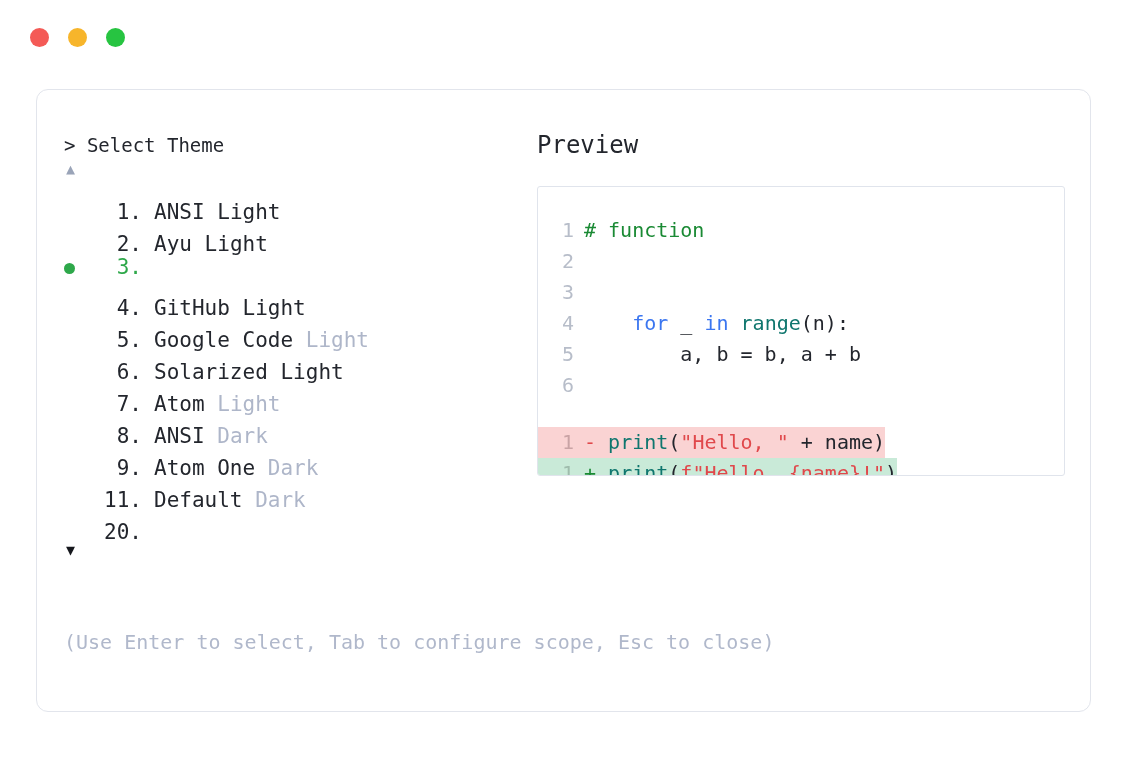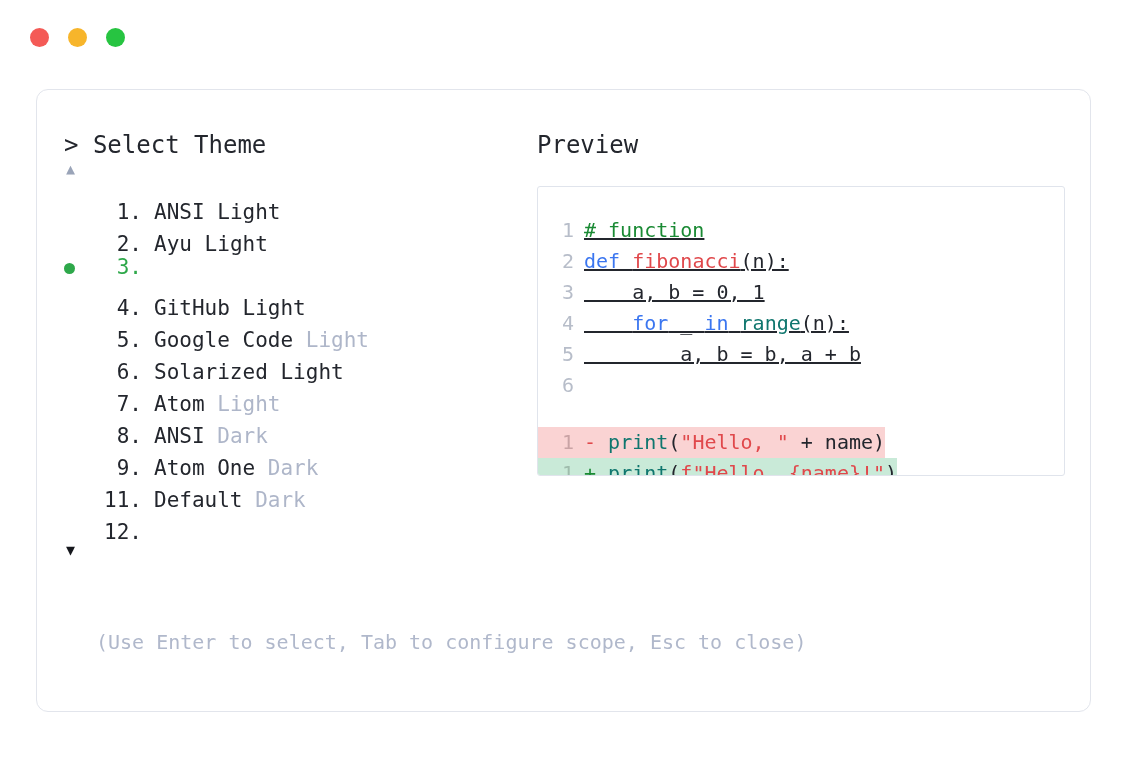--- a/index.html
+++ b/index.html
@@ -54,21 +54,21 @@
 
   
   .left-col {
     position: absolute;
     left: 27px;
     top: 42px;
     width: 470px;
   }
 
   .prompt-line {
-    font-size: 24px;
+    font-size: 19px;
     color: #23262d;
     letter-spacing: 0px;
     white-space: pre;
     line-height: 26px;
   }
 
   .scroll-arrow {
     font-size: 15px;
     line-height: 22px;
     height: 22px;
@@ -122,21 +122,20 @@
   .suffix.solid { color: #23262d; }
 
   
   .footer-hint {
     position: absolute;
     left: 27px;
     top: 540px;
     font-size: 20px;
     color: #b0b8cb;
     white-space: pre;
-    margin-left: 32px;
   }
 
   
   .right-col {
     position: absolute;
     left: 500px;
     top: 42px;
     width: 530px;
   }
   .preview-title {
@@ -163,21 +162,21 @@
     white-space: pre;
   }
   .ln {
     width: 46px;
     flex: 0 0 46px;
     text-align: right;
     color: #b7bdc9;
     padding-right: 10px;
     box-sizing: border-box;
   }
-  .code-text { color: #23262d; text-decoration: underline; }
+  .code-text { color: #23262d; }
 
   .tok-comment { color: #1a8a34; }
   .tok-kw      { color: #3b76f0; }
   .tok-fn      { color: #e0484b; }
   .tok-builtin { color: #0f766e; }
   .tok-str     { color: #e0484b; }
   .tok-plain   { color: #23262d; }
 
   .diff-block { margin-top: 26px; }
   .diff-line { display: flex; align-items: baseline; font-size: 20px; line-height: 31px; white-space: pre; }
@@ -208,34 +207,34 @@
           <div class="theme-row"><span class="bullet-cell"></span><span class="num-cell">1.</span><span class="name-cell"><span>ANSI</span> <span class="suffix solid">Light</span></span></div>
           <div class="theme-row"><span class="bullet-cell"></span><span class="num-cell">2.</span><span class="name-cell"><span>Ayu</span> <span class="suffix solid">Light</span></span></div>
           <div class="theme-row selected"><span class="bullet-cell"><span class="bullet" style="background: rgb(46, 168, 74);"></span></span><span class="num-cell">3.</span></div>
           <div class="theme-row"><span class="bullet-cell"></span><span class="num-cell">4.</span><span class="name-cell"><span>GitHub</span> <span class="suffix solid">Light</span></span></div>
           <div class="theme-row"><span class="bullet-cell"></span><span class="num-cell">5.</span><span class="name-cell"><span>Google Code</span> <span class="suffix dim">Light</span></span></div>
           <div class="theme-row"><span class="bullet-cell"></span><span class="num-cell">6.</span><span class="name-cell"><span>Solarized</span> <span class="suffix solid">Light</span></span></div>
           <div class="theme-row"><span class="bullet-cell"></span><span class="num-cell">7.</span><span class="name-cell"><span>Atom</span> <span class="suffix dim">Light</span></span></div>
           <div class="theme-row"><span class="bullet-cell"></span><span class="num-cell">8.</span><span class="name-cell"><span>ANSI</span> <span class="suffix dim">Dark</span></span></div>
           <div class="theme-row"><span class="bullet-cell"></span><span class="num-cell">9.</span><span class="name-cell"><span>Atom One</span> <span class="suffix dim">Dark</span></span></div>
           <div class="theme-row"><span class="bullet-cell"></span><span class="num-cell">11.</span><span class="name-cell"><span>Default</span> <span class="suffix dim">Dark</span></span></div>
-          <div class="theme-row"><span class="bullet-cell"></span><span class="num-cell">12.</span></div>
+          <div class="theme-row"><span class="bullet-cell"></span><span class="num-cell">20.</span></div>
         </div>
     <div class="scroll-arrow down">▼</div>
   </div>
 
   <div class="footer-hint">(Use Enter to select, Tab to configure scope, Esc to close)</div>
 
   <div class="right-col">
     <div class="preview-title">Preview</div>
     <div class="code-panel">
       <div id="code-lines">
             <div class="code-line"><span class="ln">1</span><span class="code-text"><span class="tok-comment"># function</span></span></div>
-            <div class="code-line"><span class="ln">2</span><span class="code-text"><span class="tok-kw">def </span><span class="tok-fn">fibonacci</span><span class="tok-plain">(n):</span></span></div>
-            <div class="code-line"><span class="ln">3</span><span class="code-text"><span class="tok-plain">    a, b = 0, 1</span></span></div>
+            <div class="code-line"><span class="ln">2</span></div>
+            <div class="code-line"><span class="ln">3</span></div>
             <div class="code-line"><span class="ln">4</span><span class="code-text"><span class="tok-plain">    </span><span class="tok-kw">for</span><span class="tok-plain"> _ </span><span class="tok-kw">in</span><span class="tok-plain"> </span><span class="tok-builtin">range</span><span class="tok-plain">(n):</span></span></div>
             <div class="code-line"><span class="ln">5</span><span class="code-text"><span class="tok-plain">        a, b = b, a + b</span></span></div>
             <div class="code-line"><span class="ln">6</span></div>
           </div>
       <div class="diff-block" id="diff-lines">
             <div class="diff-line del"><span class="ln">1</span><span class="diff-body"><span class="mark-del">- </span><span class="tok-builtin">print</span><span class="tok-plain">(</span><span class="tok-str">"Hello, "</span><span class="tok-plain"> + name)</span></span></div>
             <div class="diff-line add"><span class="ln">1</span><span class="diff-body"><span class="mark-add">+ </span><span class="tok-builtin">print</span><span class="tok-plain">(</span><span class="tok-str">f"Hello, {name}!"</span><span class="tok-plain">)</span></span></div>
           </div>
     </div>
   </div>

